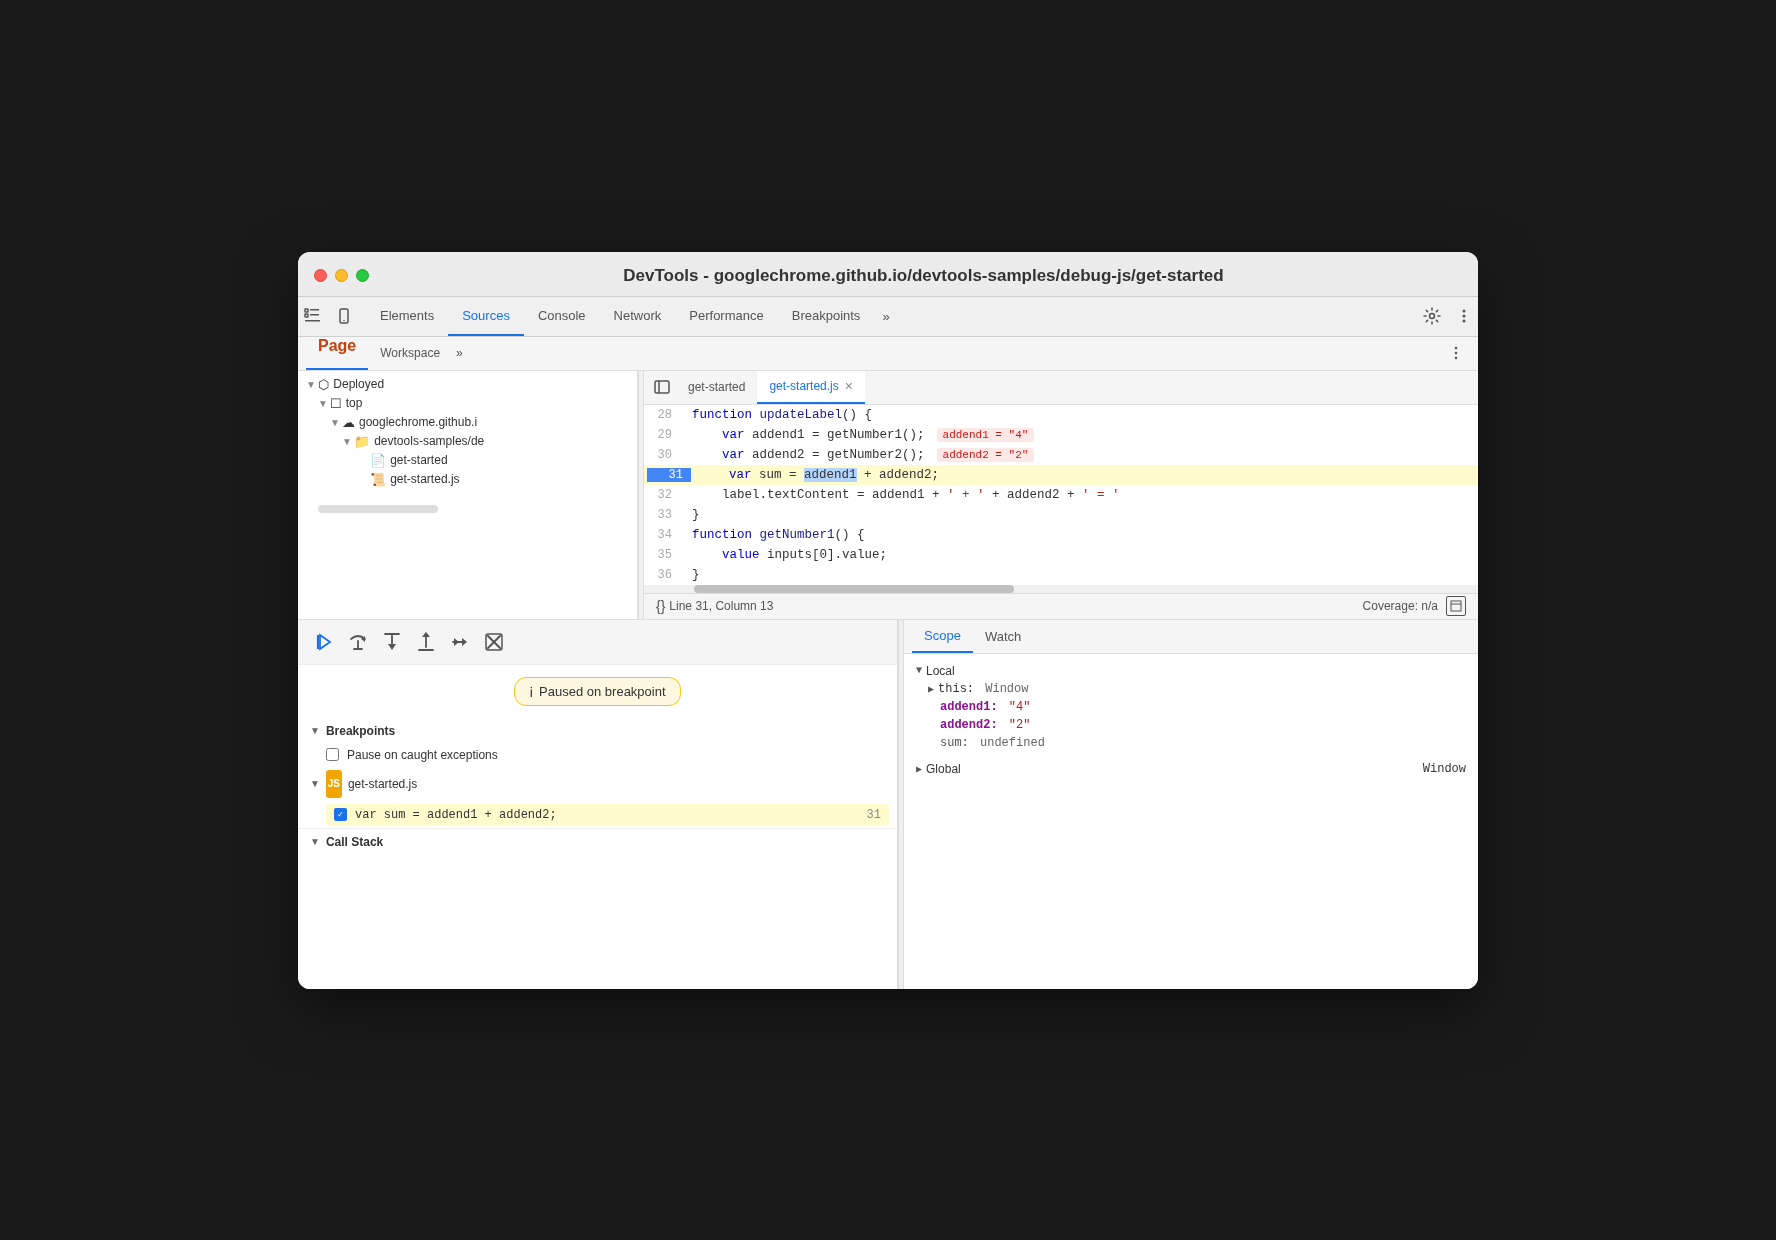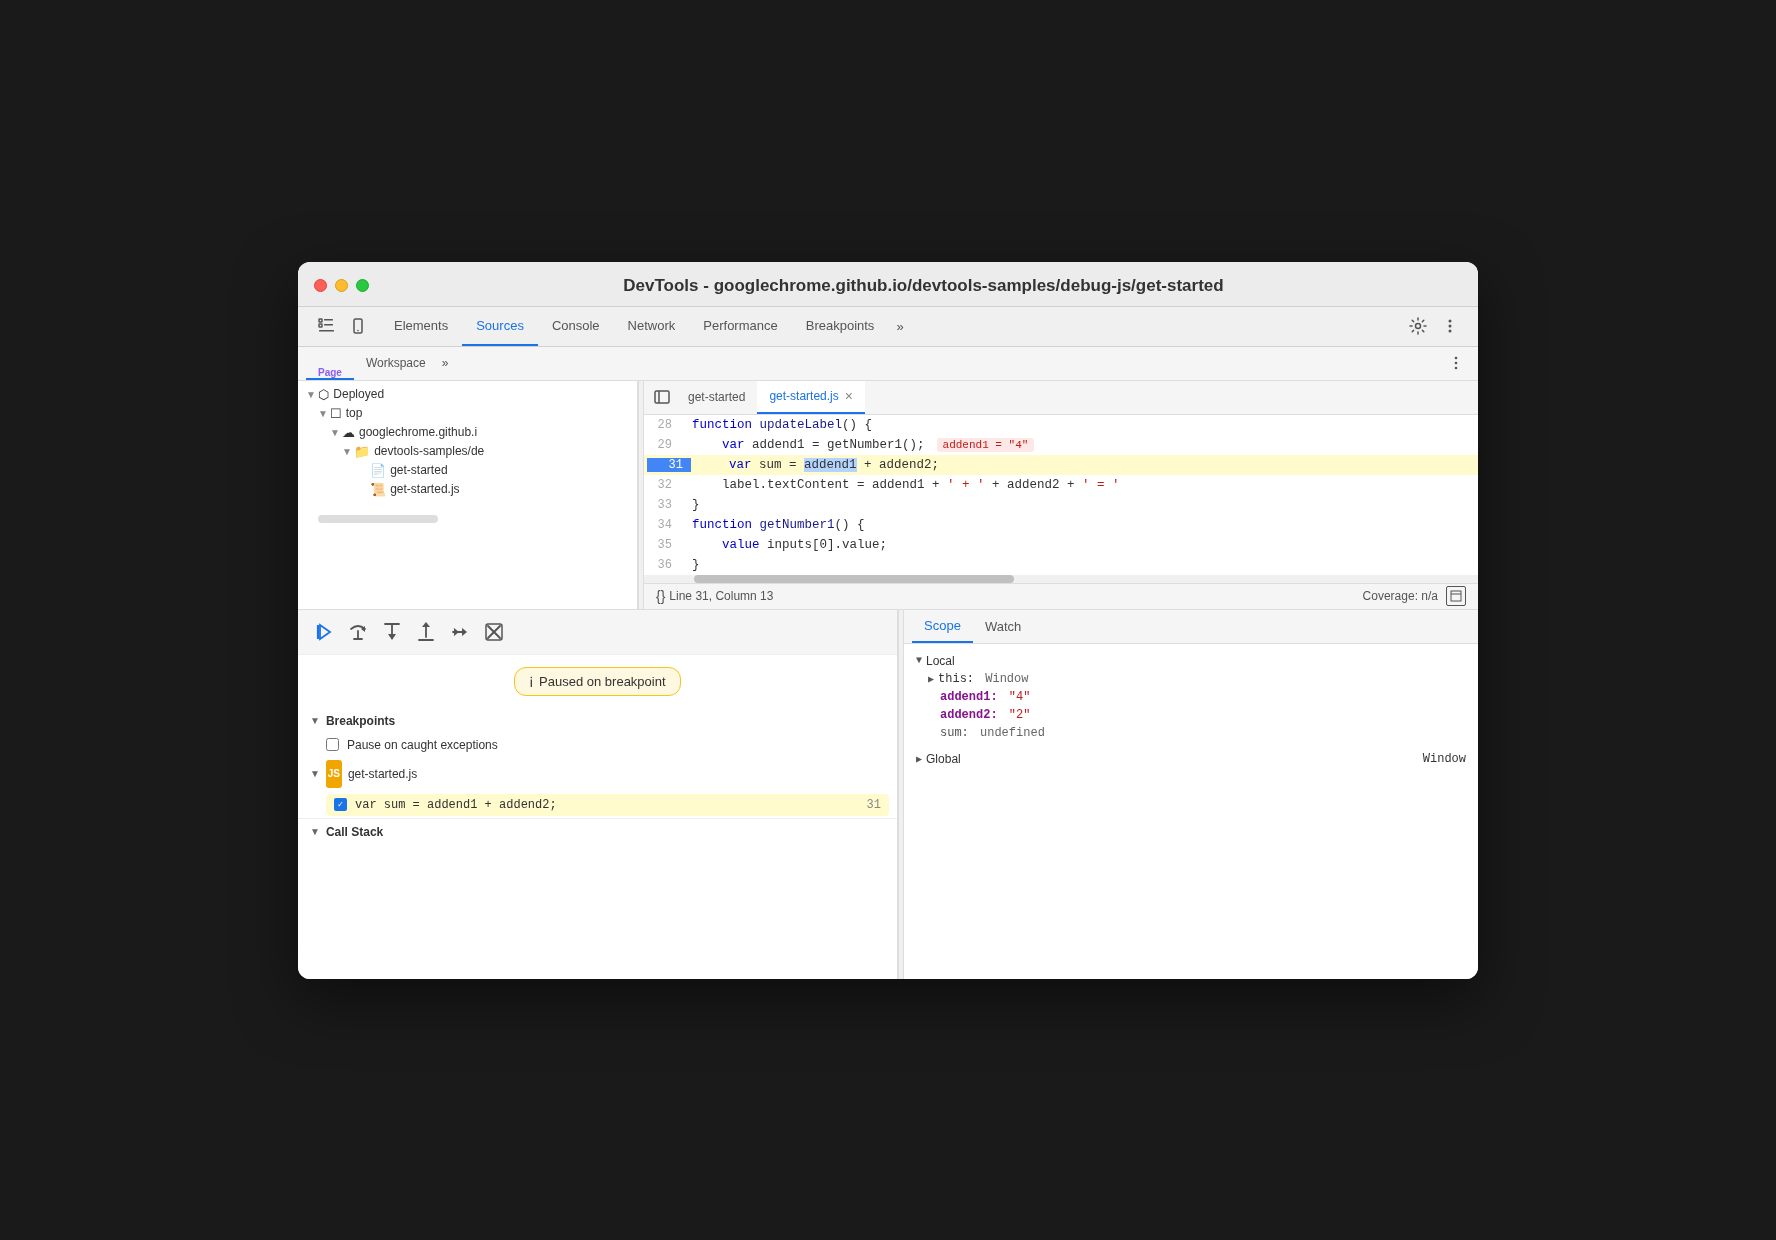--- a/index.html
+++ b/index.html
@@ -44,21 +44,21 @@
       text-align: center;
       font-size: 17px;
       font-weight: 600;
       color: #333;
     }
     .devtools-toolbar {
       background: #f0f0f0;
       border-bottom: 1px solid #d0d0d0;
       display: flex;
       align-items: center;
-      padding: 0 14px;
+      padding: 0 0;
       height: 40px;
     }
     .toolbar-icons {
       display: flex;
       gap: 4px;
       margin-right: 8px;
     }
     .toolbar-icon {
       width: 28px;
       height: 28px;
@@ -114,23 +114,23 @@
       border-bottom: 1px solid #ddd;
       display: flex;
       align-items: center;
       padding: 0 8px;
       height: 34px;
     }
     .sub-tab {
       padding: 0 12px;
       height: 100%;
       display: flex;
-      align-items: flex-end;
-      font-size: 10px;
-      color: #8b5cf6;
+      align-items: flex-start;
+      font-size: 16px;
+      color: #c2410c;
       cursor: pointer;
       font-weight: 600;
       border-bottom: 2px solid #1a73e8;
     }
     .sub-tab-inactive {
       padding: 0 12px;
       height: 100%;
       display: flex;
       align-items: center;
       font-size: 12px;
@@ -669,20 +669,24 @@
           <div class="code-line">
             <div class="line-number">28</div>
             <div class="line-content"><span class="kw">function</span> <span class="fn-name">updateLabel</span>() {</div>
           </div>
 
           <div class="code-line">
             <div class="line-number">29</div>
             <div class="line-content">    <span class="kw">var</span> addend1 = getNumber1();<span class="inline-val">addend1 = "4"</span></div>
           </div>
 
+          <div class="code-line">
+            <div class="line-number">30</div>
+            <div class="line-content">    <span class="kw">var</span> addend2 = getNumber2();<span class="inline-val">addend2 = "2"</span></div>
+          </div>
 
           <div class="code-line breakpoint-line" style="background:#fffbcc; border-left: 3px solid transparent;">
             <div class="line-number active-line" style="background:#4285f4; color:#fff; padding-right:8px; min-width:44px;">31</div>
             <div class="line-content">    <span class="kw">var</span> sum = <span class="selected-text">addend1</span> + addend2;</div>
           </div>
 
           <div class="code-line">
             <div class="line-number">32</div>
             <div class="line-content">    label.textContent = addend1 + <span class="str">' + '</span> + addend2 + <span class="str">' = '</span></div>
           </div>

